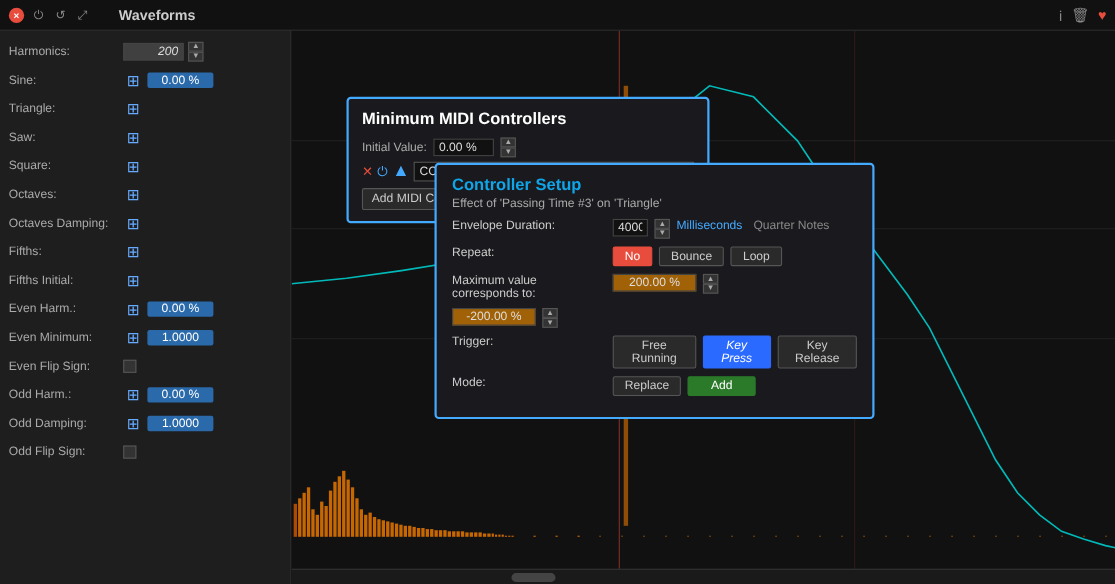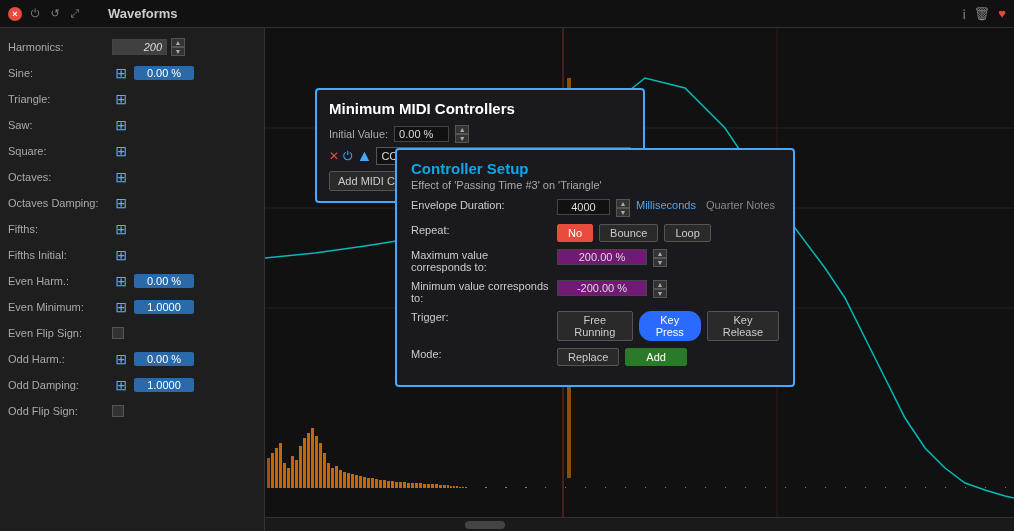--- a/index.html
+++ b/index.html
@@ -295,21 +295,21 @@
       width: 140px;
       flex-shrink: 0;
       color: #ccc;
     }
     .ctrl-number-box {
       background: #111;
       border: 1px solid #444;
       color: #ddd;
       font-size: 11px;
       padding: 1px 4px;
-      width: 53px;
+      width: 32px;
       text-align: center;
     }
     .ctrl-spinner {
       display: flex;
       flex-direction: column;
     }
     .ctrl-spinner-btn {
       width: 14px; height: 9px;
       background: #333;
       border: 1px solid #555;
@@ -342,21 +342,22 @@
       cursor: pointer;
       border-radius: 2px;
     }
     .trigger-btn-press {
       background: #2a6aff;
       border: 1px solid #2a6aff;
       color: #fff;
       font-size: 11px;
       padding: 2px 10px;
       cursor: pointer;
-      border-radius: 12px;
+      border-radius: 2px;
+      font-style: italic;
     }
     .trigger-btn-release {
       background: #2a2a2a;
       border: 1px solid #555;
       color: #ccc;
       font-size: 11px;
       padding: 2px 10px;
       cursor: pointer;
       border-radius: 2px;
     }
@@ -372,26 +373,26 @@
     .mode-btn-add {
       background: #2a7a2a;
       border: 1px solid #2a7a2a;
       color: #fff;
       font-size: 11px;
       padding: 2px 20px;
       cursor: pointer;
       border-radius: 2px;
     }
     .ctrl-value-box {
-      background: #701a75;
+      background: #a16207;
       border: 1px solid #444;
       color: #ddd;
       font-size: 11px;
       padding: 1px 4px;
-      width: 90px;
+      width: 76px;
       text-align: center;
     }
   </style>
 </head>
 <body>
 
 <div class="title-bar">
   <div class="title-bar-left">
     <div class="close-btn">×</div>
     <div class="power-btn">⏻</div>
@@ -659,21 +660,20 @@
       <div class="ctrl-row">
         <span class="ctrl-row-label">Maximum value corresponds to:</span>
         <input class="ctrl-value-box" type="text" value="200.00 %" style="">
         <div class="ctrl-spinner">
           <div class="ctrl-spinner-btn">▲</div>
           <div class="ctrl-spinner-btn">▼</div>
         </div>
       </div>
 
       <div class="ctrl-row">
-        <span class="ctrl-row-label">Minimum value corresponds to:</span>
         <input class="ctrl-value-box" type="text" value="-200.00 %" style="">
         <div class="ctrl-spinner">
           <div class="ctrl-spinner-btn">▲</div>
           <div class="ctrl-spinner-btn">▼</div>
         </div>
       </div>
 
       <div class="ctrl-row">
         <span class="ctrl-row-label">Trigger:</span>
         <button class="trigger-btn-free">Free Running</button>

